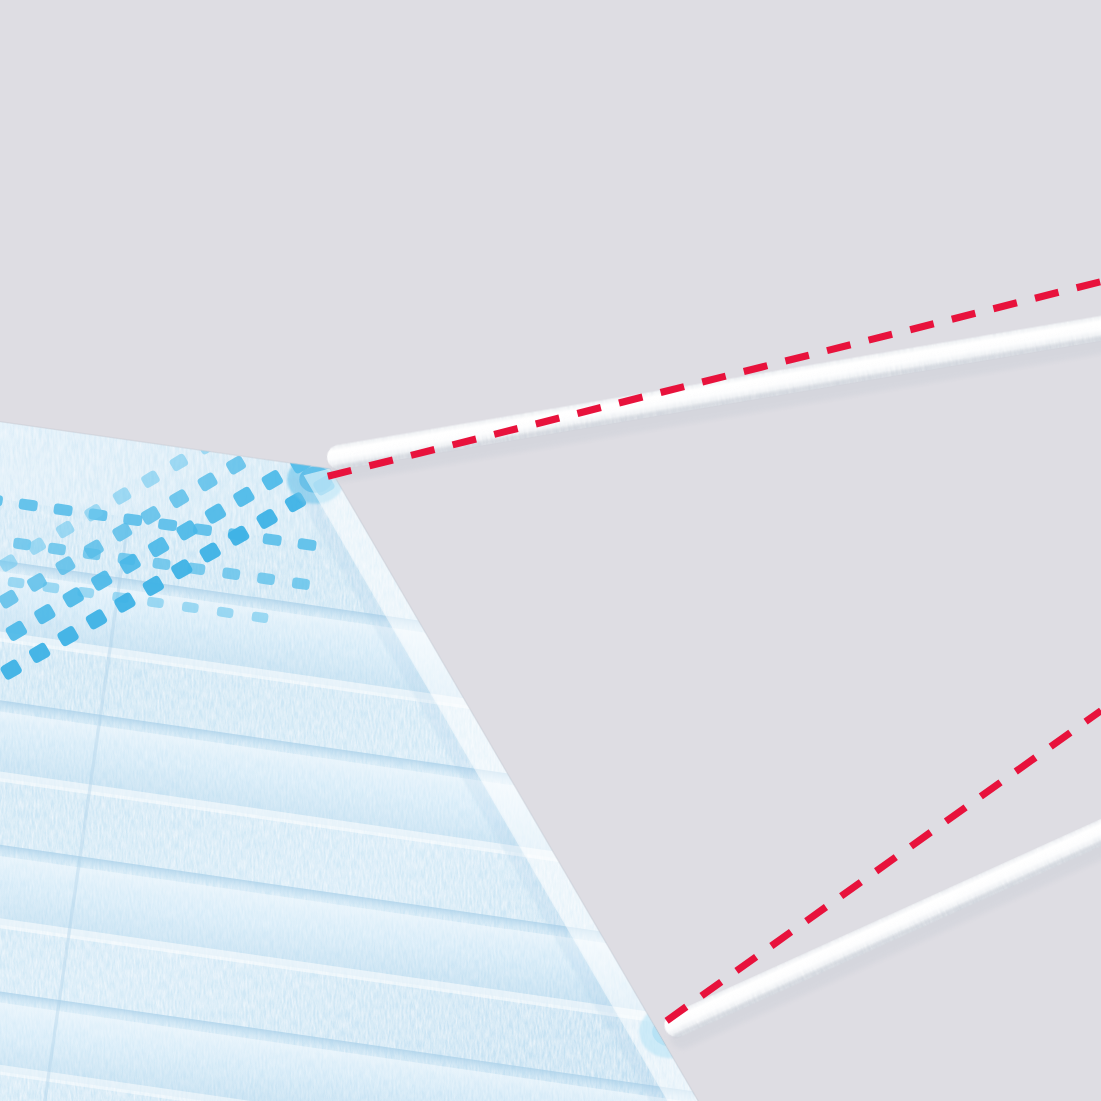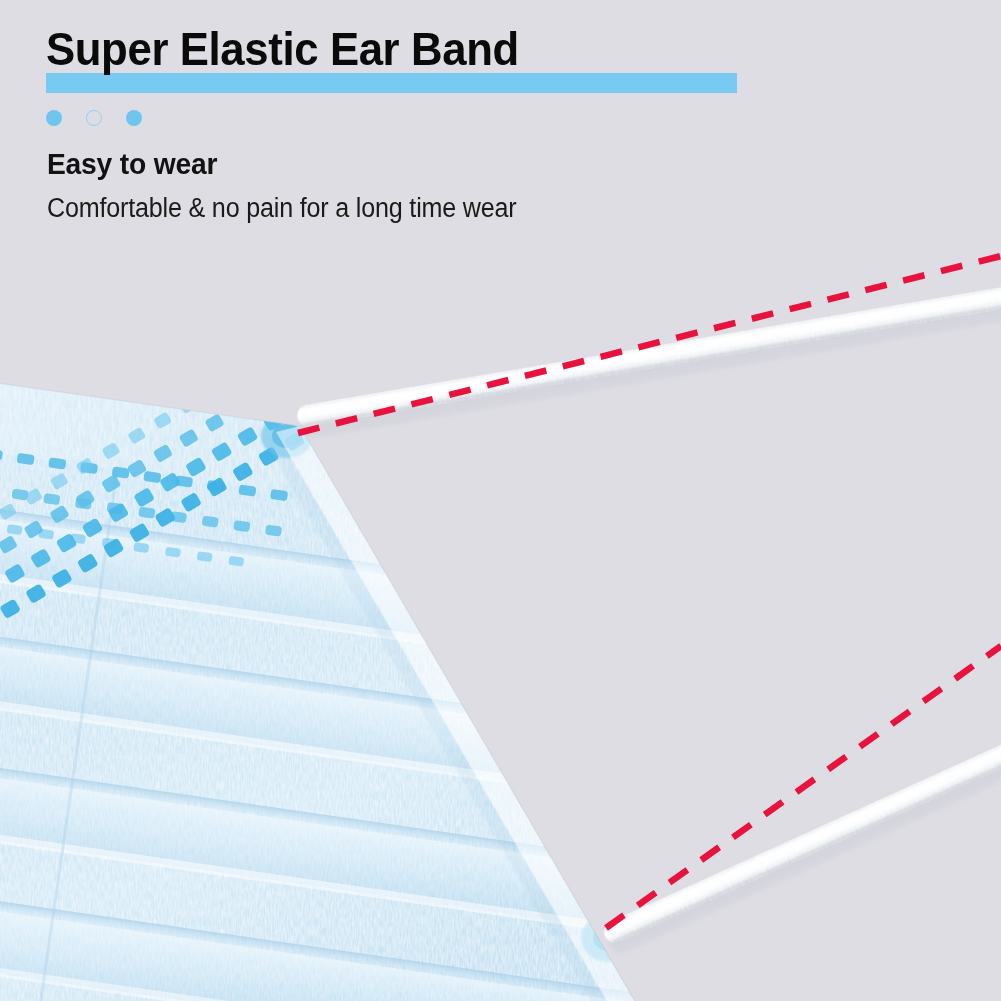--- a/index.html
+++ b/index.html
@@ -369,31 +369,14 @@
         <rect x="616" y="926" width="452" height="7" rx="3.5" fill="url(#gLoopSoft)" opacity="0.9" filter="url(#fLoopBlur)"></rect>
         <rect x="608" y="940" width="464" height="4" rx="2" fill="#c4c9d2" opacity="0.45" filter="url(#fLoopBlur)"></rect>
       </g>
 
       <line x1="606" y1="928" x2="1001" y2="646" stroke="#e8123c" stroke-width="6.5" stroke-linecap="butt" stroke-dasharray="22 17"></line>
 
       <rect x="0" y="0" width="1001" height="1001" fill="#dedde3" opacity="0"></rect>
     </svg>
   </div>
 
-  <div id="header">
-
-    <div id="title-wrap">
-      <div id="title-highlight"></div>
-      <div id="page-title">Super Elastic Ear Band</div>
-    </div>
-
-    <div id="dots">
-      <span id="dot-1" class="dot filled"></span>
-      <span id="dot-2" class="dot hollow"></span>
-      <span id="dot-3" class="dot filled"></span>
-    </div>
-
-    <div id="subhead">Easy to wear</div>
-    <div id="subtext">Comfortable &amp; no pain for a long time wear</div>
-
-  </div>
 
 </div>
 
 </body></html>

